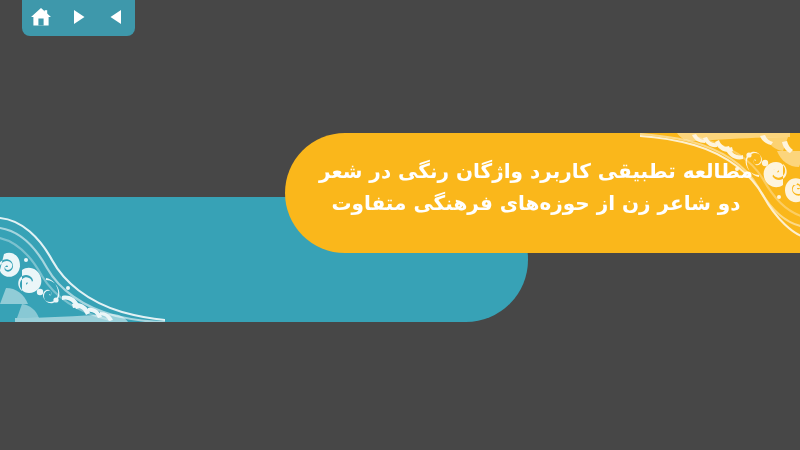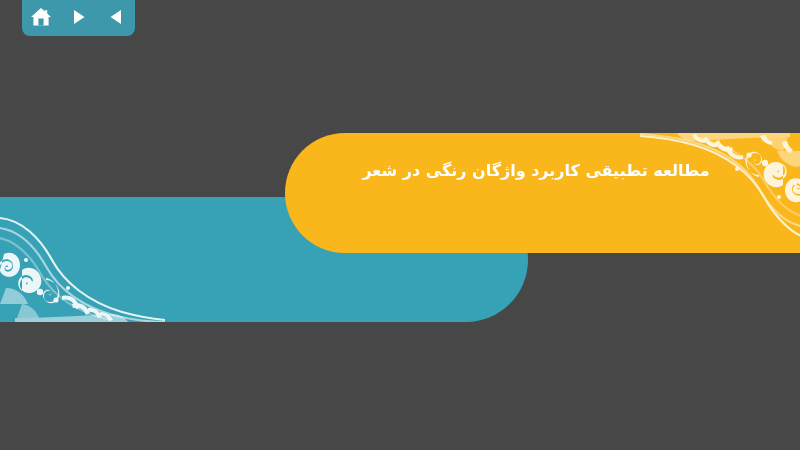--- a/index.html
+++ b/index.html
@@ -90,21 +90,21 @@
     left: 0;
     right: 0;
     top: 22px;
     text-align: center;
     z-index: 5;
     padding: 0 36px 0 18px;
     box-sizing: border-box;
   }
   .title-line {
     color: #ffffff;
-    font-size: 16px;
+    font-size: 20px;
     font-weight: bold;
     line-height: 32px;
     letter-spacing: 0px;
     white-space: nowrap;
     direction: rtl;
     text-align: center;
   }
 </style>
 </head>
 <body>
@@ -166,20 +166,21 @@
         <circle cx="155" cy="50" r="2.2"></circle>
         <circle cx="139" cy="64" r="2"></circle>
         <circle cx="97" cy="36" r="2"></circle>
         <path d="M150 20 c-4 -2 -7 -6 -8 -11 l5 -1 c1 4 3 7 6 9 z"></path>
         <path d="M131 12 c-5 -1 -9 -4 -11 -9 l5 -1 c2 4 4 6 8 7 z"></path>
       </g>
     </svg>
 
     <div id="title-block">
       <div class="title-line">مطالعه تطبیقی کاربرد واژگان رنگی در شعر</div>
+      <div class="title-line">دو شاعر زن از حوزه‌های فرهنگی متفاوت</div>
     </div>
   </div>
 
   <div id="navbar">
 
     <div class="nav-btn">
       <span>
         <svg width="18" height="18" viewBox="0 0 18 18" xmlns="http://www.w3.org/2000/svg">
           <path d="M14 2 L14 16 L3.5 9 Z" fill="#ffffff"></path>
         </svg>

